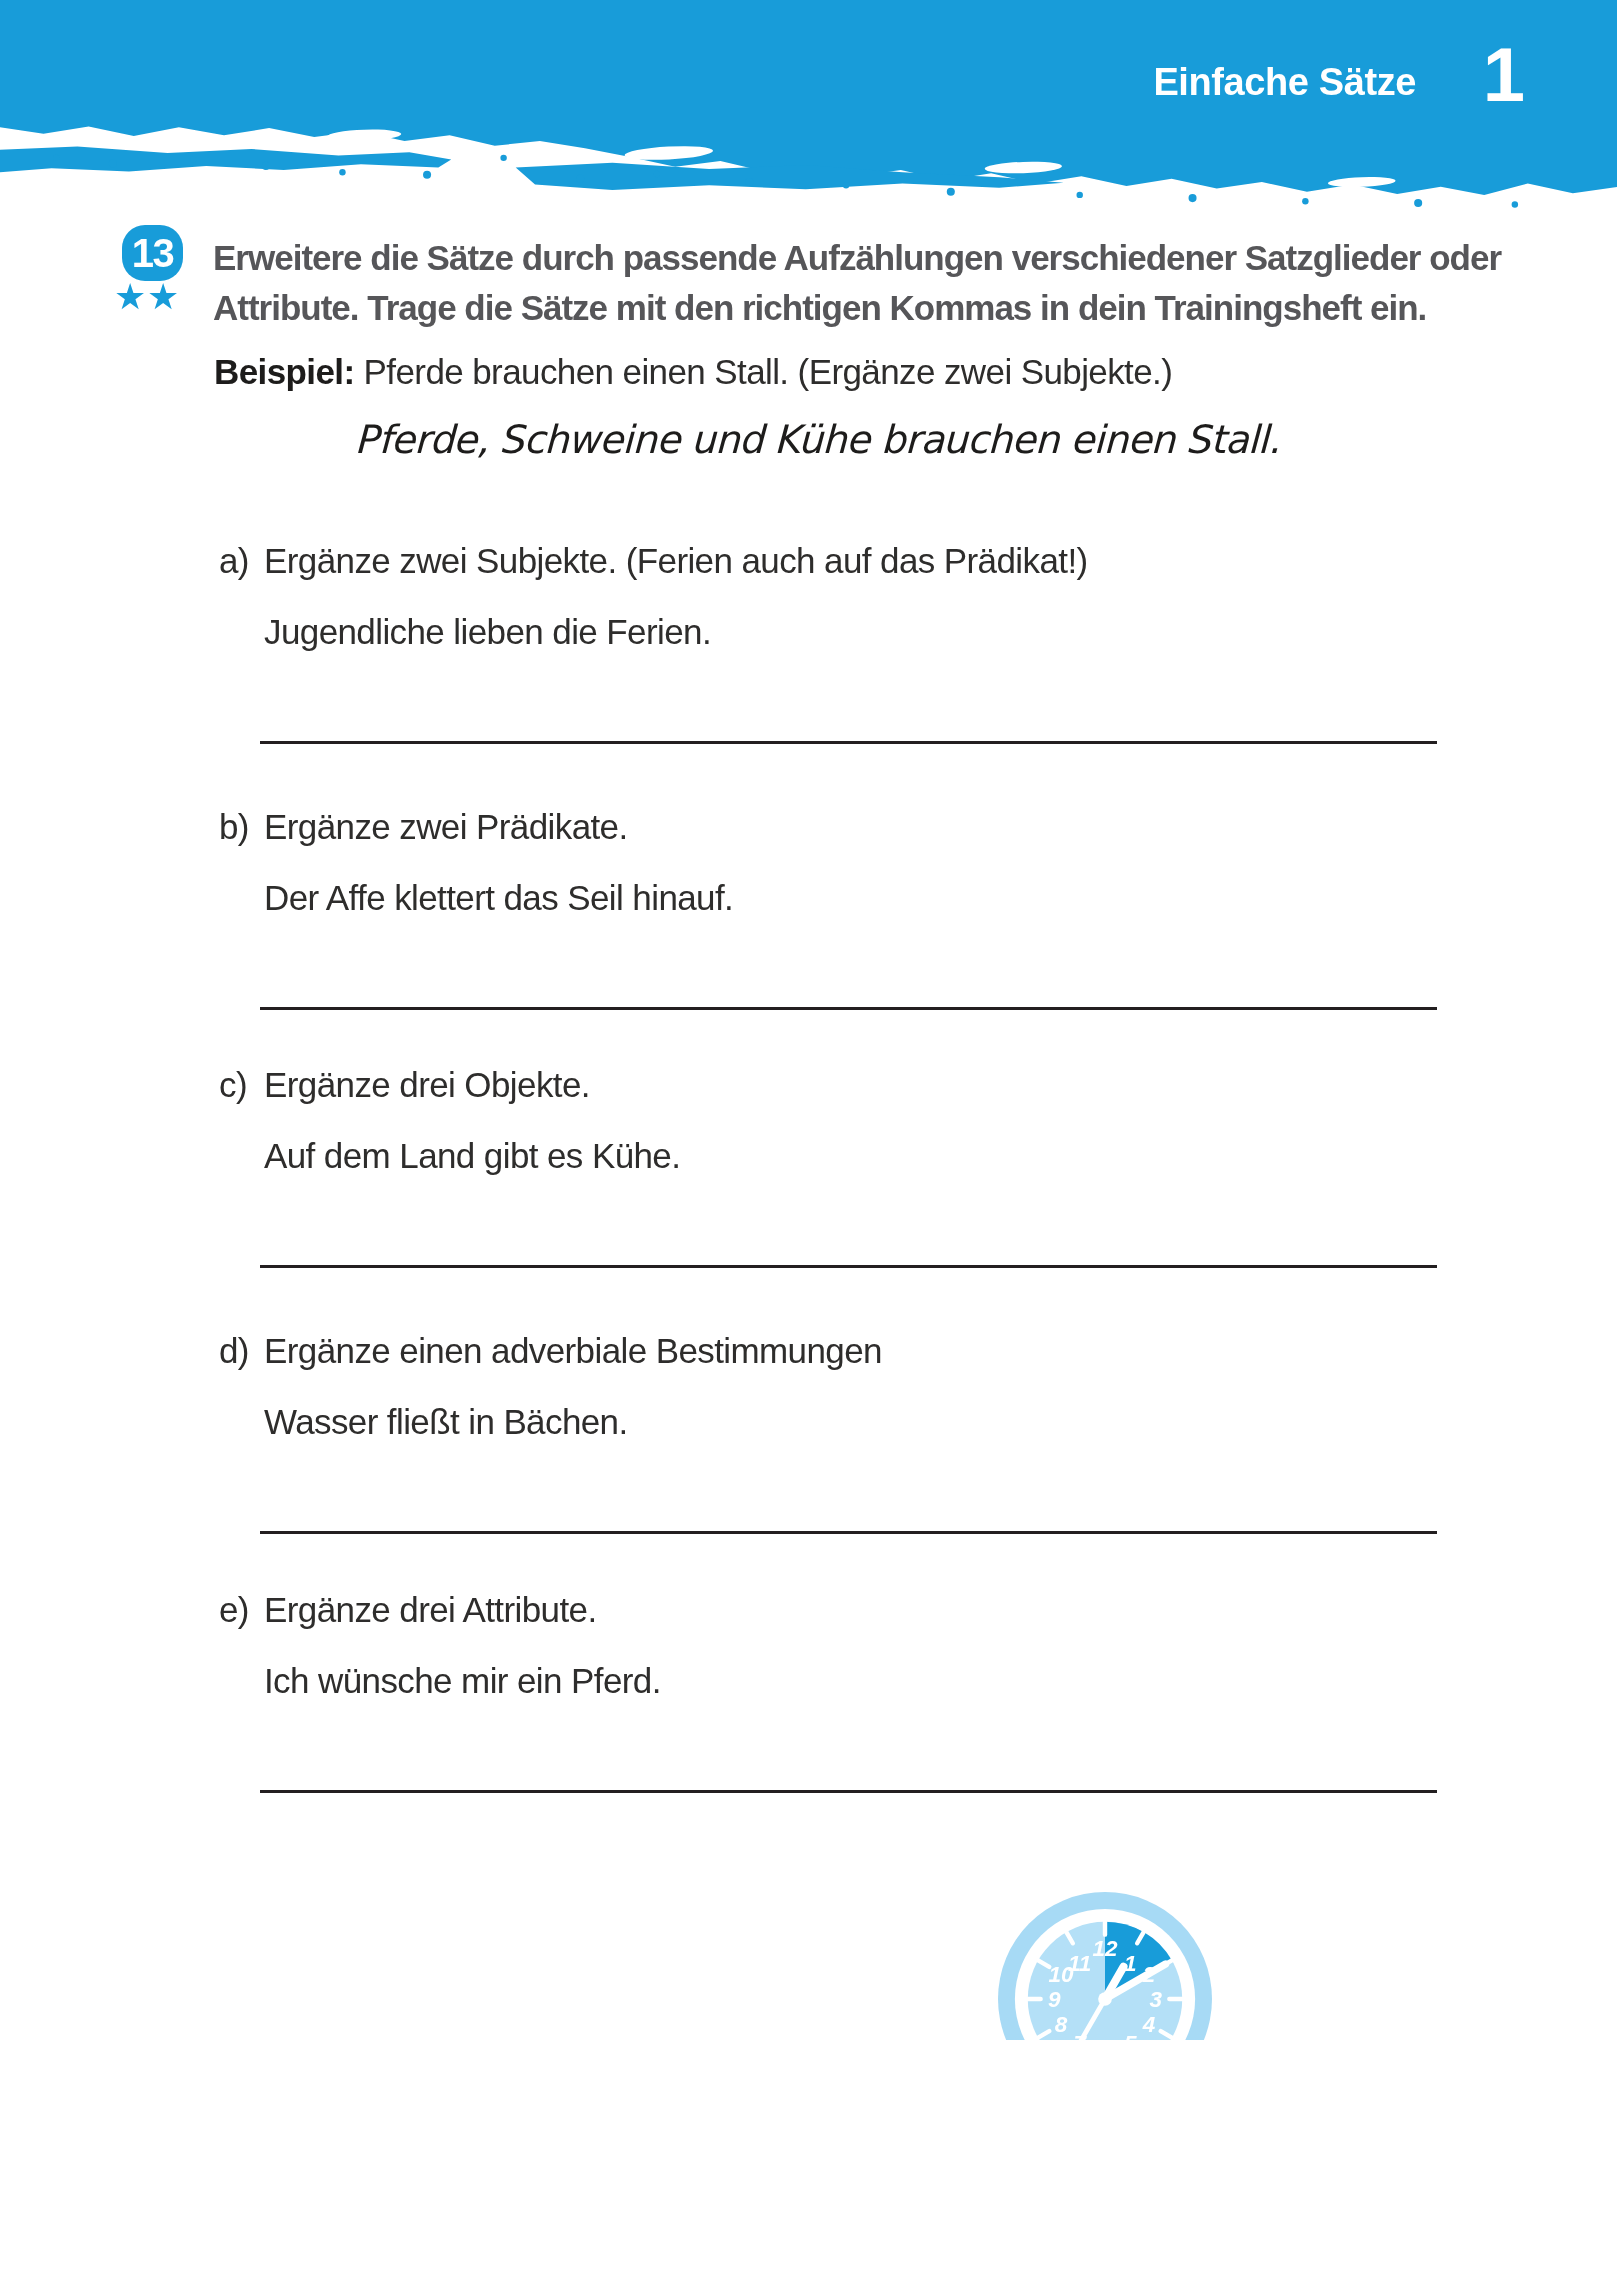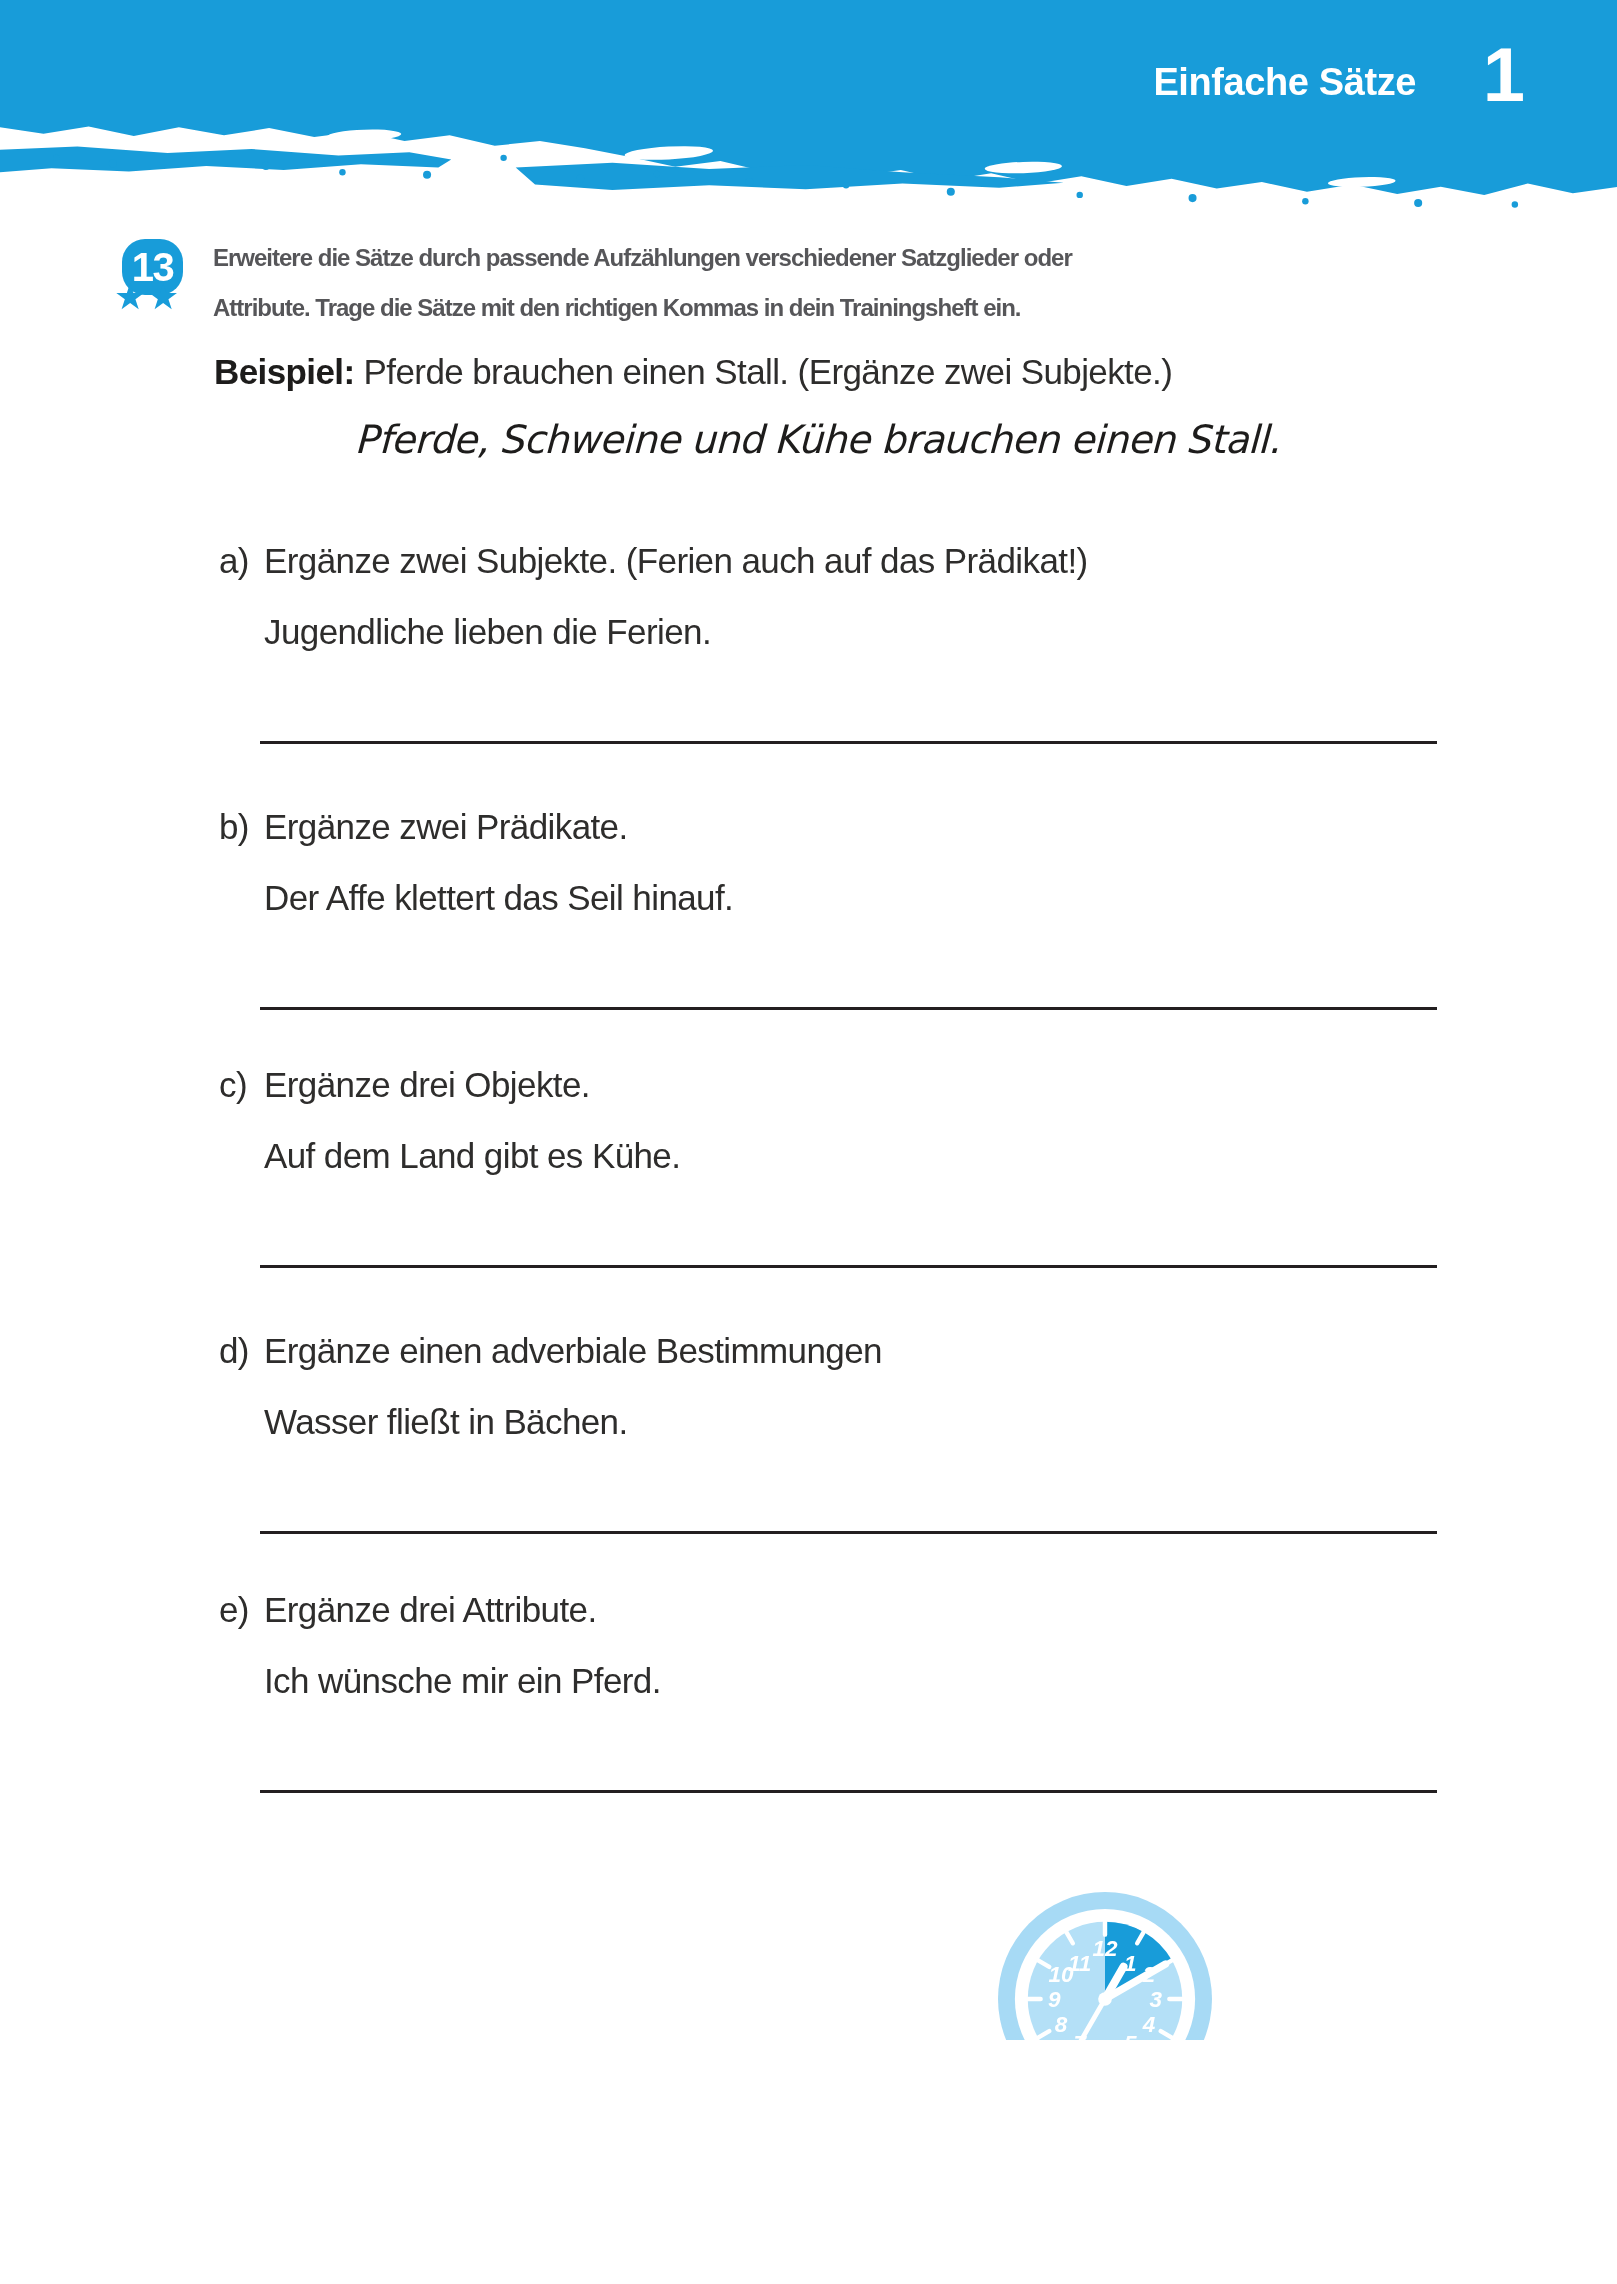--- a/index.html
+++ b/index.html
@@ -17,35 +17,35 @@
     font-size:38px; font-weight:bold; color:#ffffff;
     letter-spacing:-0.4px; white-space:nowrap;
   }
   .header-number {
     position:absolute; top:37px; right:93px;
     font-size:76px; font-weight:bold; color:#ffffff; line-height:1;
   }
 
   
   .exercise-badge {
-    position:absolute; left:122px; top:239px; width:61px; height:56px;
+    position:absolute; left:122px; top:225px; width:61px; height:56px;
     background:#189CD9; border-radius:23px;
     color:#ffffff; font-size:40px; font-weight:bold;
     display:flex; align-items:center; justify-content:center;
     letter-spacing:-1.6px;
   }
   .difficulty-stars {
     position:absolute; left:114px; top:279px;
     color:#189CD9; font-size:36px; letter-spacing:0.8px; line-height:1;
   }
 
   
   .instruction {
     position:absolute; left:213px; top:233px; width:1257px;
-    font-size:24px; font-weight:bold; color:#565659;
+    font-size:35px; font-weight:bold; color:#565659;
     line-height:50px; letter-spacing:-1px;
   }
   .instruction div { white-space:nowrap; }
 
   
   .example-row {
     position:absolute; left:214px; top:352px; width:1257px;
     font-size:35px; color:#2e2d2c; letter-spacing:-0.6px; white-space:nowrap;
   }
   .example-label { font-weight:bold; color:#1d1c1b; }

